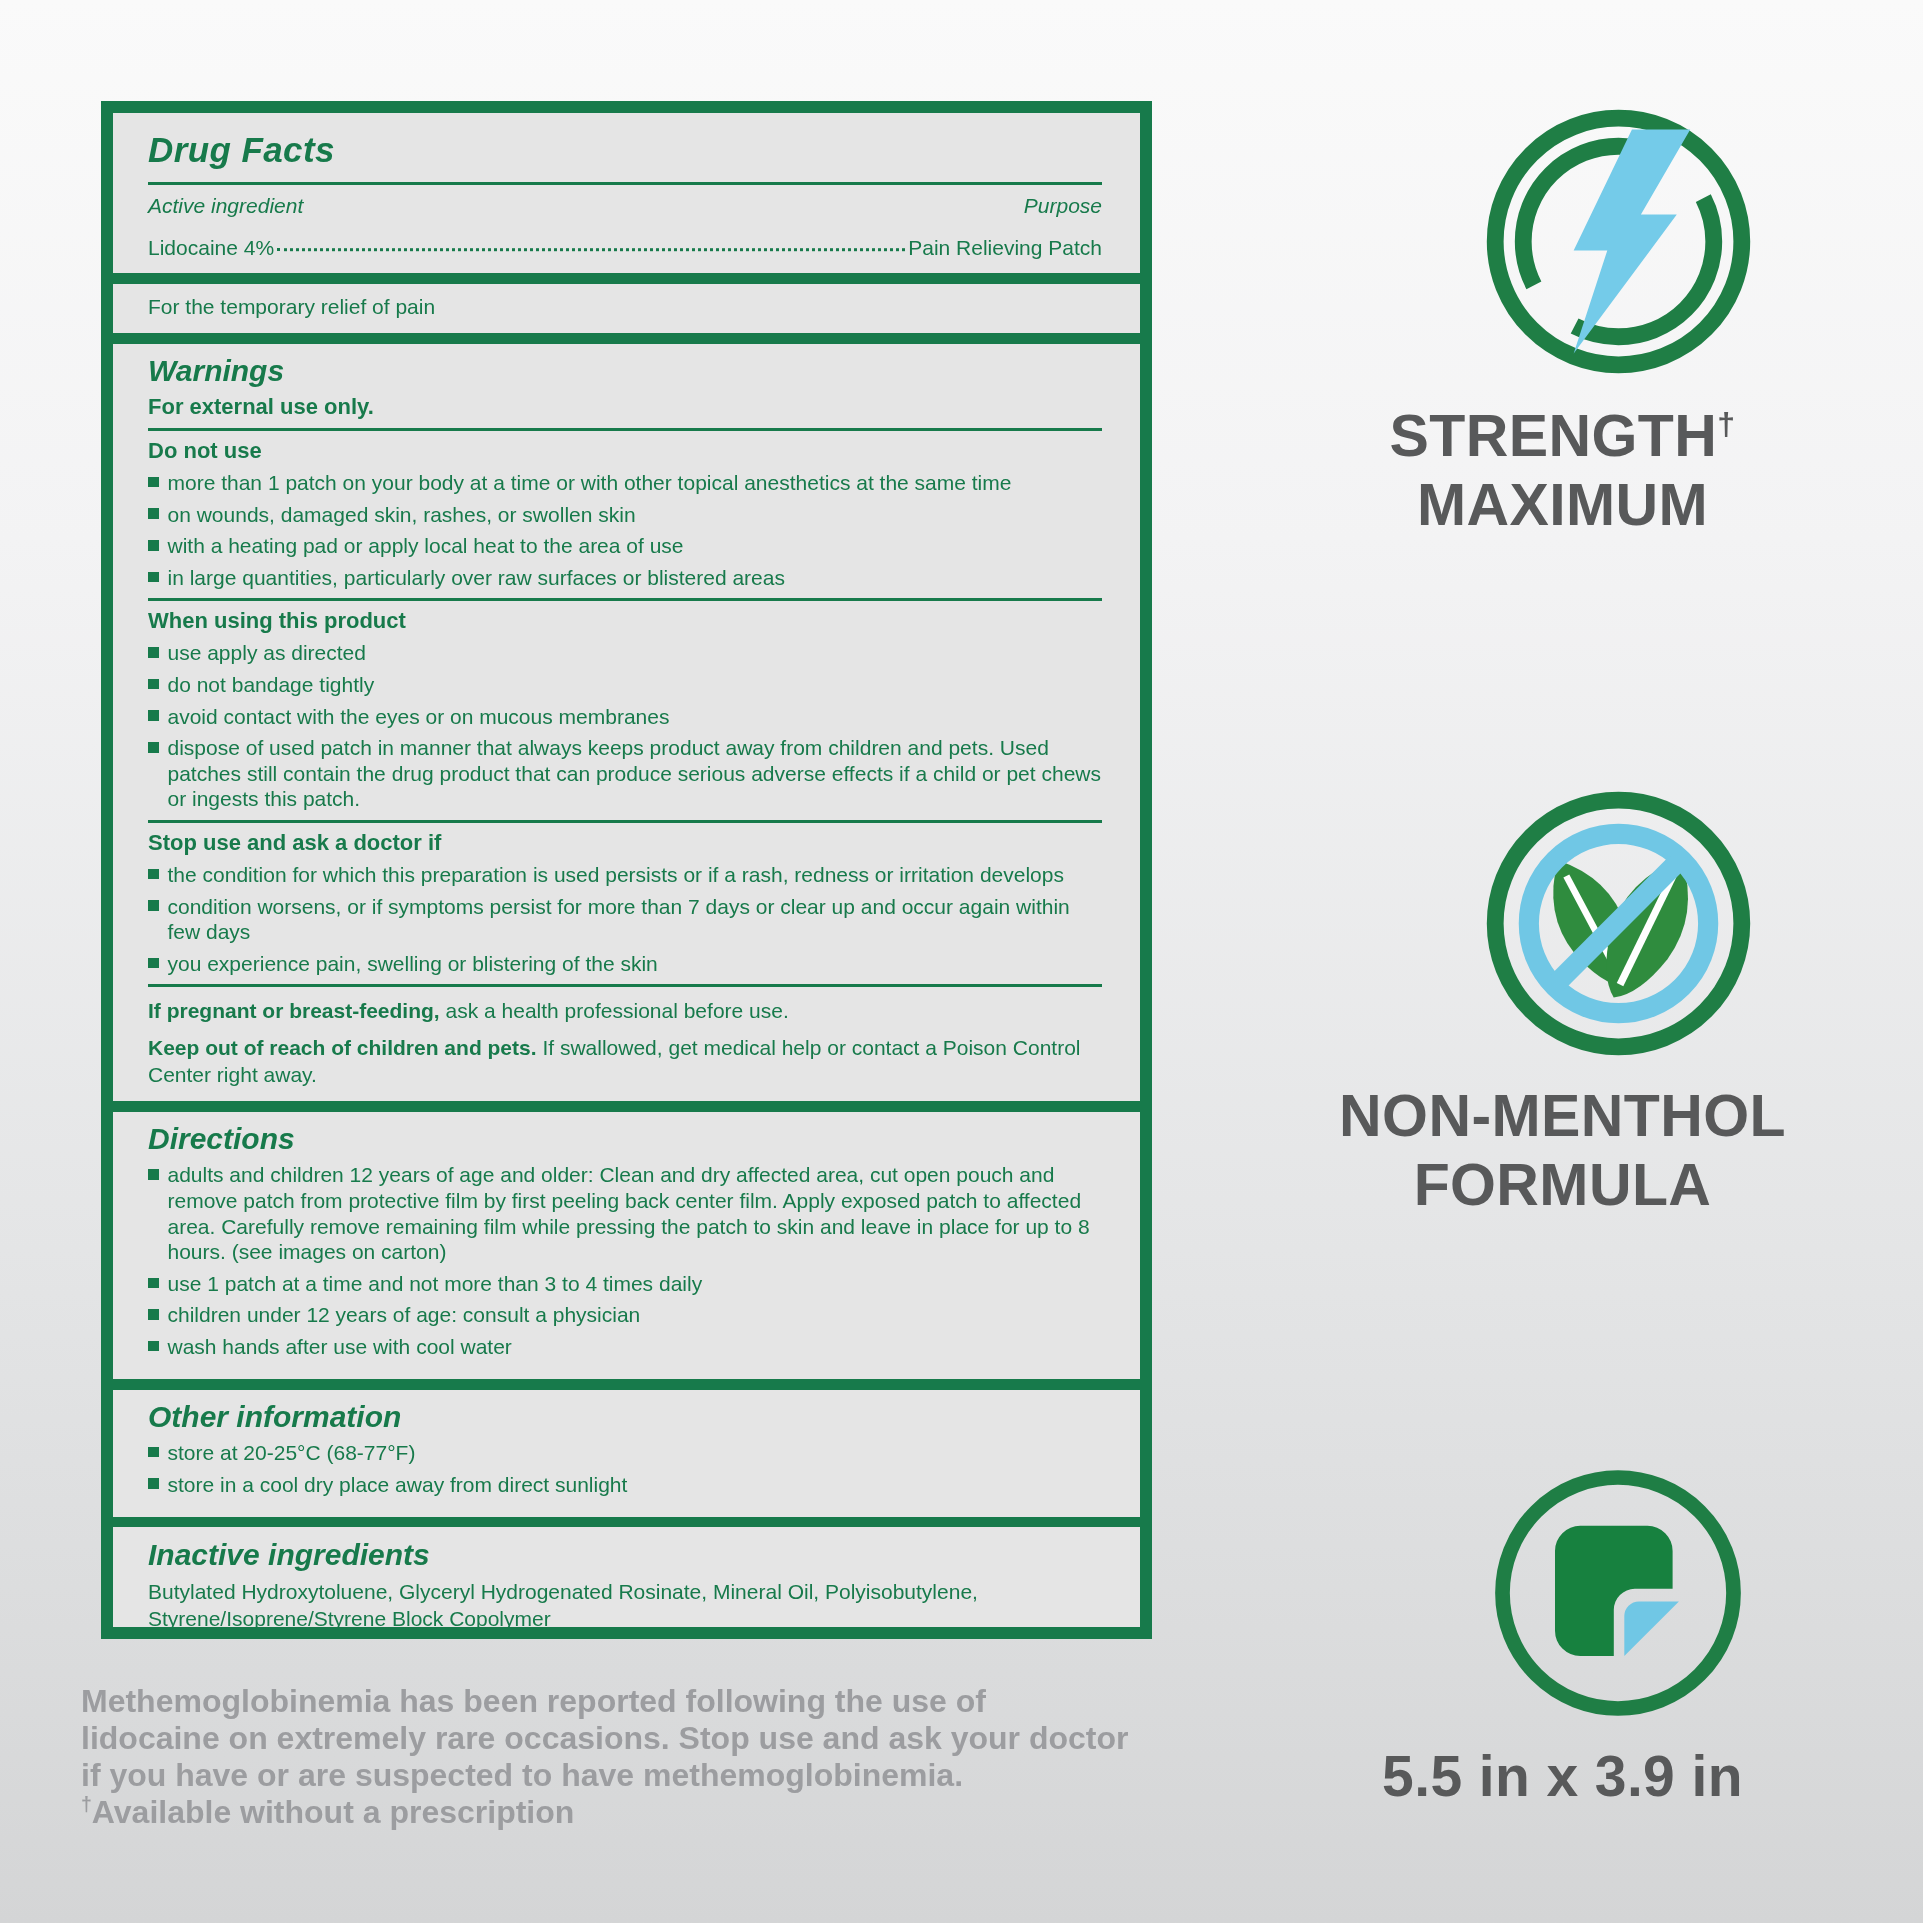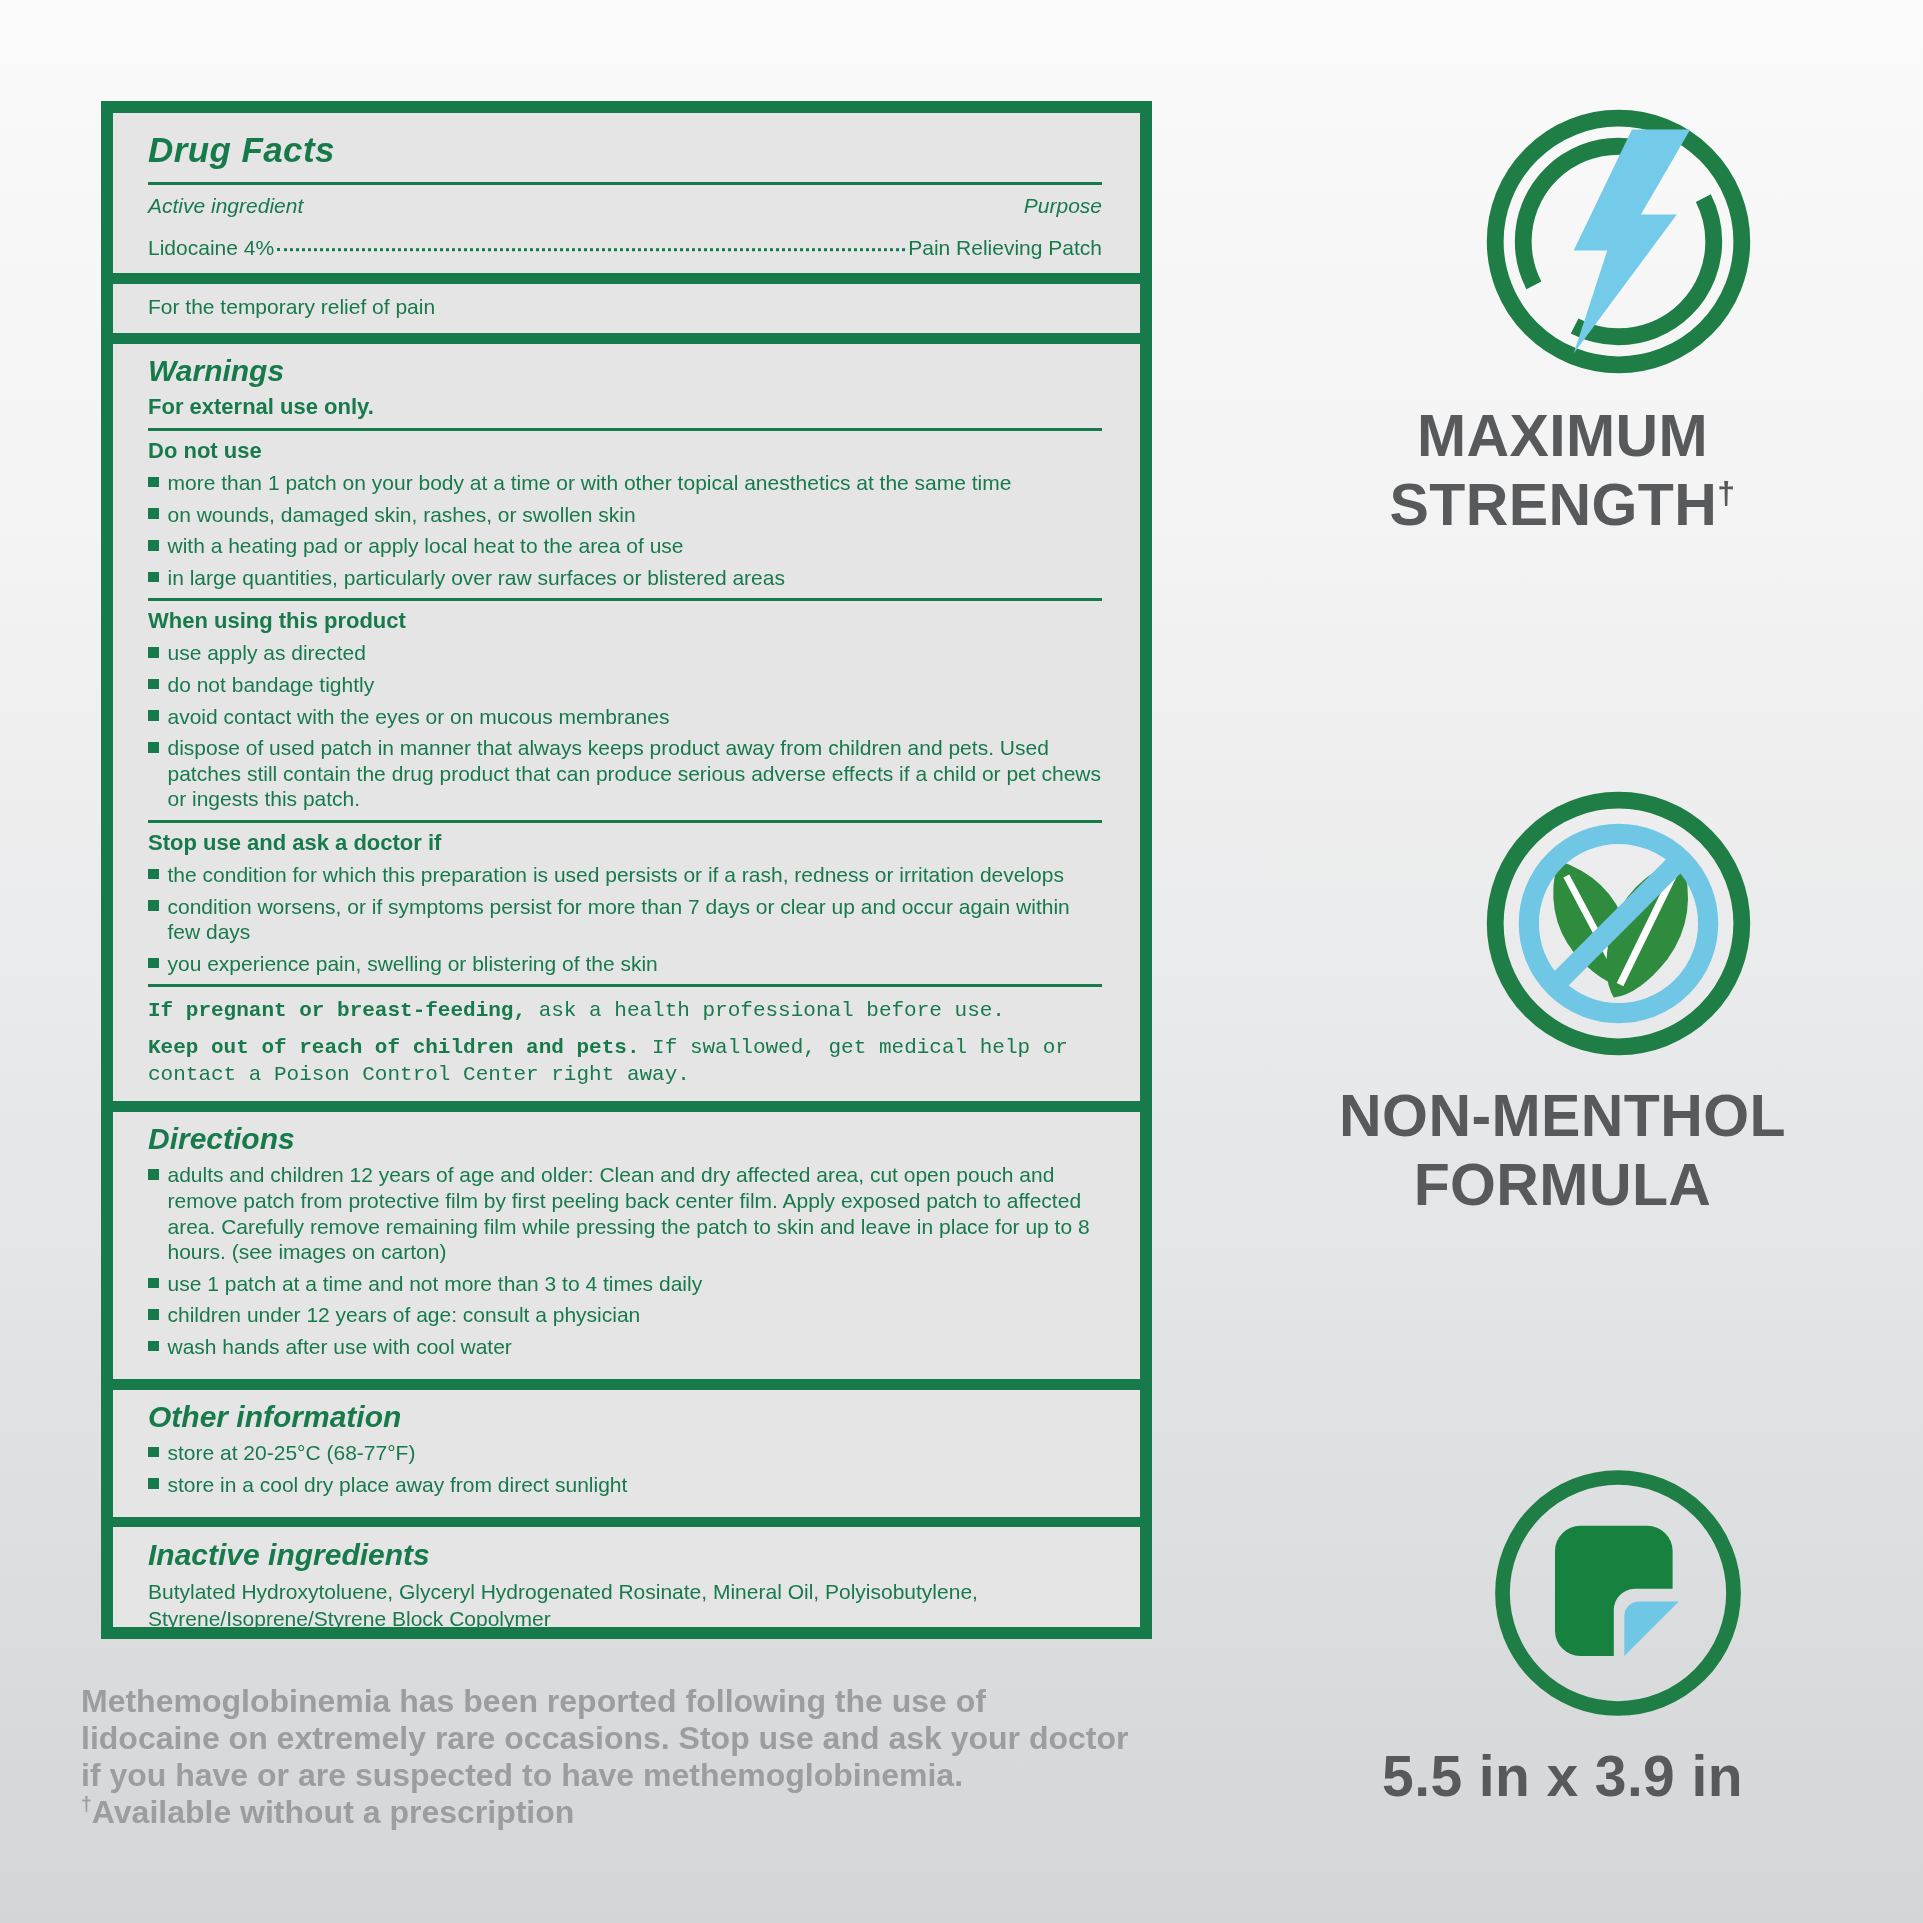--- a/index.html
+++ b/index.html
@@ -24,21 +24,21 @@
   .row-between{display:flex;justify-content:space-between;align-items:baseline;}
   .h-ital{font-size:21px;font-weight:normal;font-style:italic;}
   .leader-row{display:flex;align-items:baseline;font-size:21px;margin-top:18px;}
   .leader-row .dots{flex:1;border-bottom:3.8px dotted #177a4b;margin:0 3px;transform:translateY(-3.8px);}
   .sec-head{font-size:30px;font-weight:bold;font-style:italic;margin-bottom:6px;}
   .body-t{font-size:21px;line-height:25.6px;}
   .subhead{font-size:22px;font-weight:bold;margin:3px 0 6px 0;}
   .bi{display:flex;margin-bottom:6px;}
   .sq{flex:none;width:10.5px;height:10.5px;background:#177a4b;margin:6.8px 9px 0 0;}
   .bt{font-size:21px;line-height:25.6px;}
-  .para{font-size:21px;line-height:27px;margin-top:10px;font-family:Liberation Mono, monospace;}
+  .para{font-size:21px;line-height:27px;margin-top:10px;}
   .b{font-weight:bold;}
   
   .badge-icon{position:absolute;width:269px;height:269px;}
   .bi1{left:1484px;top:107px;}
   .bi2{left:1484px;top:789px;}
   .bi3{left:1492px;top:1467px;width:252px;height:252px;}
   .badge-text{
     position:absolute;left:1202px;width:721px;text-align:center;
     color:#58595a;font-weight:bold;font-size:59px;line-height:69px;letter-spacing:0.4px;
   }
@@ -194,22 +194,22 @@
   </div>
 
   <div class="badge-icon bi1">
     <svg viewBox="0 0 120 120" width="269" height="269">
       <circle cx="60" cy="60" r="55" fill="none" stroke="#1f7e45" stroke-width="7.5"></circle>
       <circle cx="60" cy="60" r="42.5" fill="none" stroke="#1f7e45" stroke-width="7.5" stroke-dasharray="87 26 107.5 26 20.5"></circle>
       <polygon points="66,10 92,10 70,48 86,48 40,110 55,64 40,64" fill="#74cbe9"></polygon>
     </svg>
   </div>
   <div class="badge-text bt1">
+    <div><span>STRENGTH</span><sup>†</sup></div>
     <div>MAXIMUM</div>
-    <div><span>STRENGTH</span><sup>†</sup></div>
   </div>
 
   <div class="badge-icon bi2">
     <svg viewBox="0 0 120 120" width="269" height="269">
       <circle cx="60" cy="60" r="55" fill="none" stroke="#1f7e45" stroke-width="7.5"></circle>
       <g fill="#2f8c3e">
         <g transform="translate(48,60) rotate(-28)">
           <path d="M0 -32 Q17 -14 13 8 Q9 26 0 32 Q-9 26 -13 8 Q-17 -14 0 -32 Z"></path>
           <path d="M0 -24 L0 26" stroke="#ffffff" stroke-width="3" fill="none"></path>
         </g>

